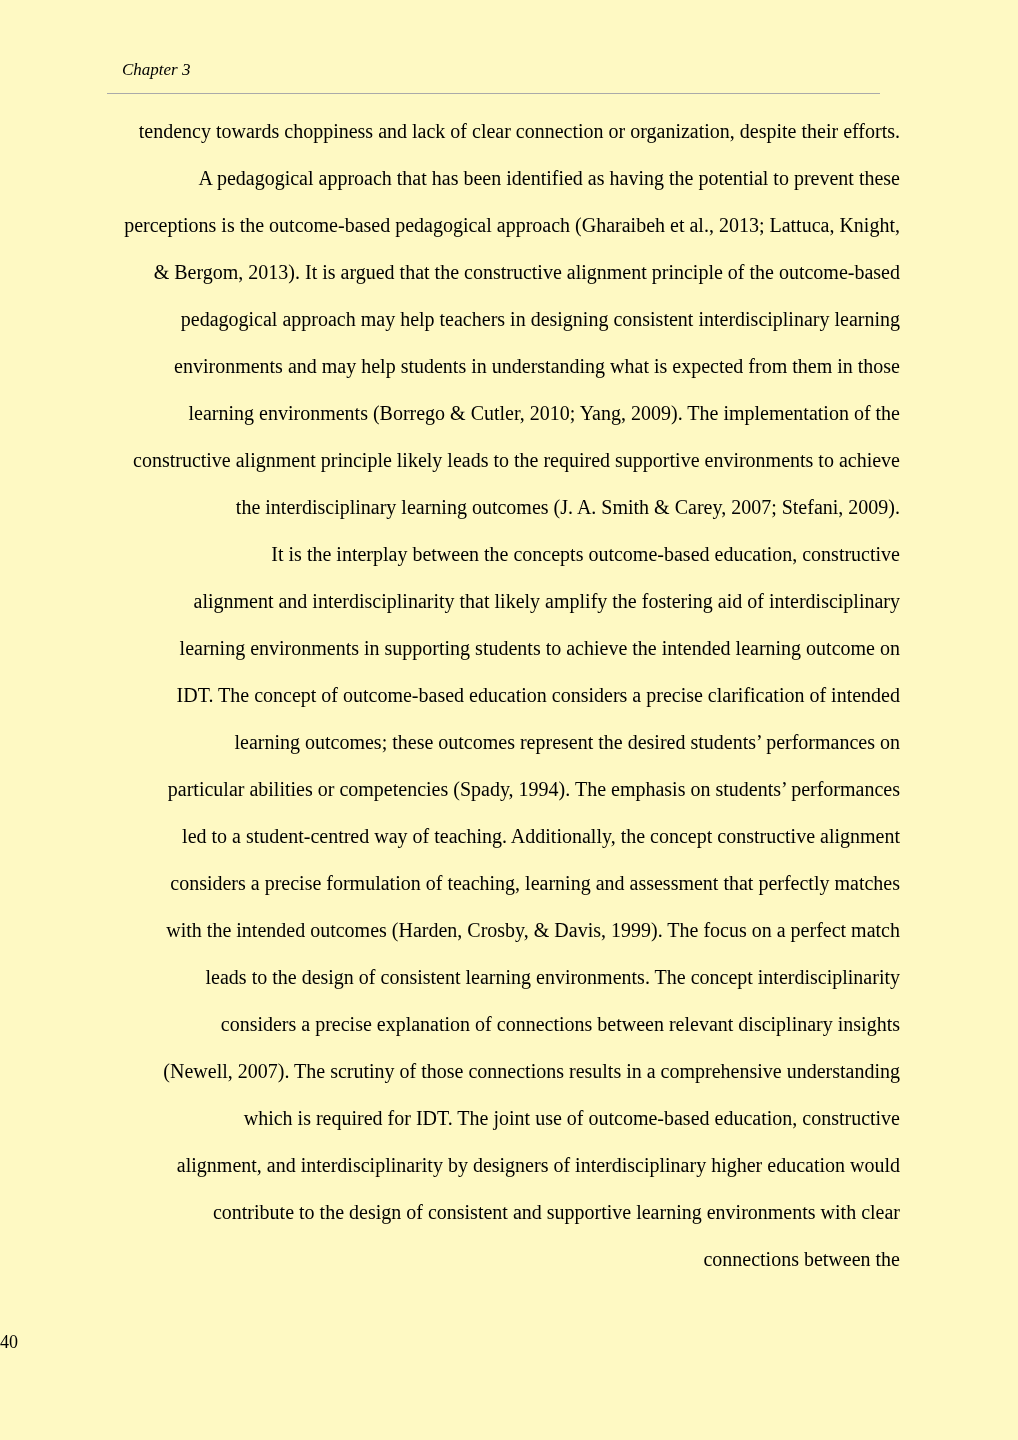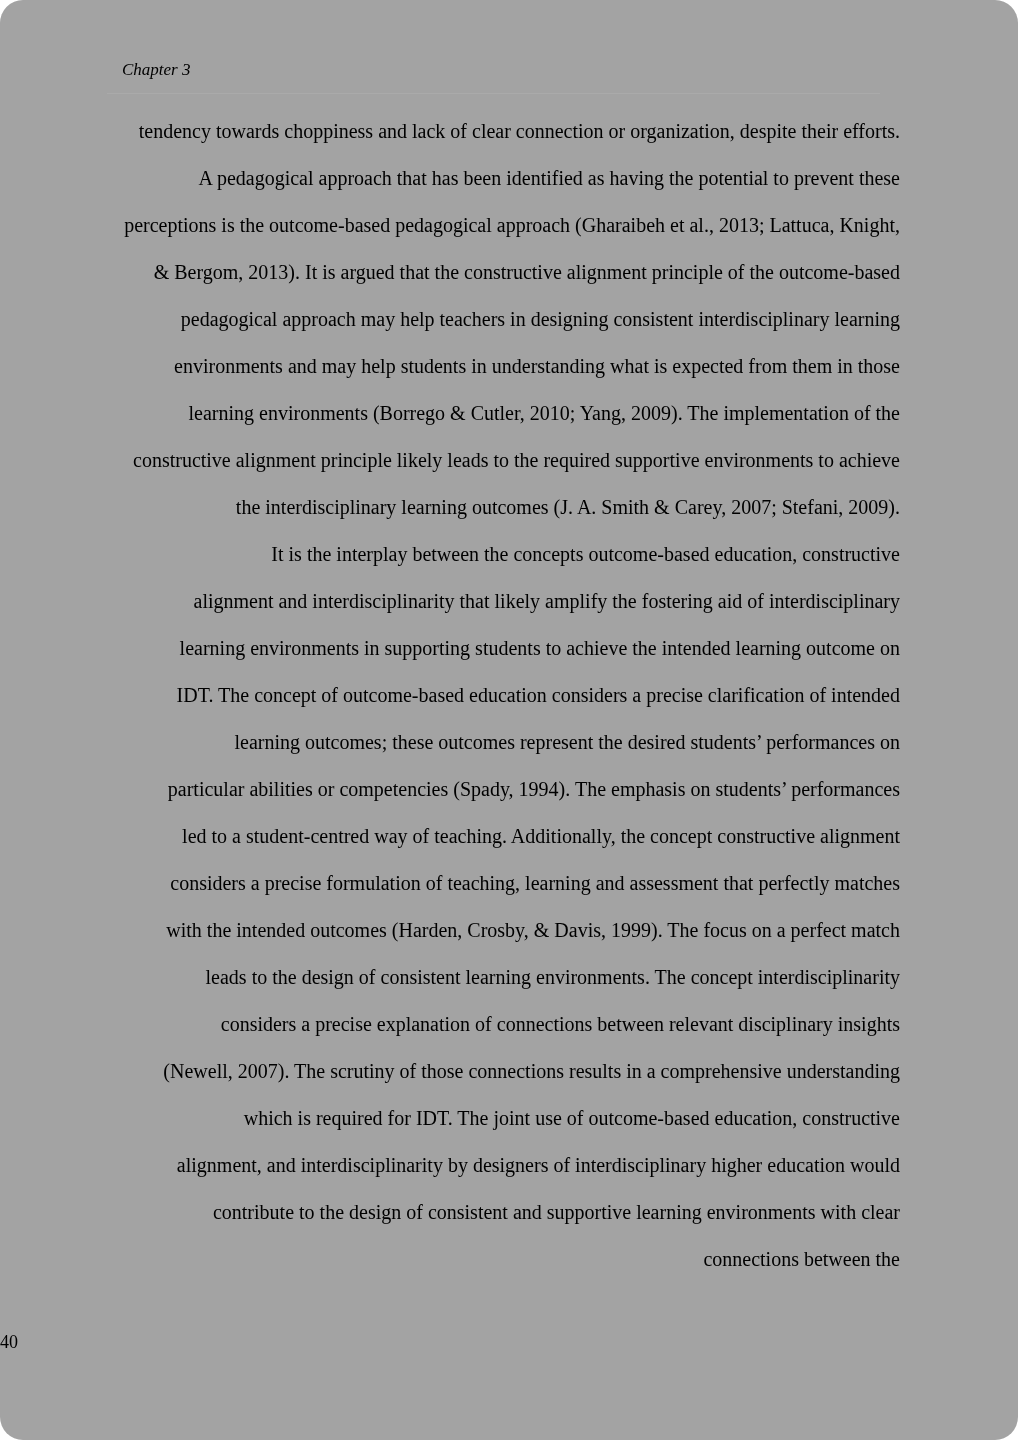--- a/index.html
+++ b/index.html
@@ -8,22 +8,21 @@
     height: 1440px;
     background: #ffffff;
     font-family: "Liberation Serif", serif;
     color: #000000;
     position: relative;
     overflow: hidden;
   }
   .page {
     position: absolute;
     inset: 0;
-    background: #a3a3a3;
-    border-radius: 23px;
+    background: #fef9c3;
   }
   .running-header {
     position: absolute;
     left: 122px;
     top: 60px;
     font-size: 17px;
     font-style: italic;
     color: #000000;
   }
   .header-rule {

